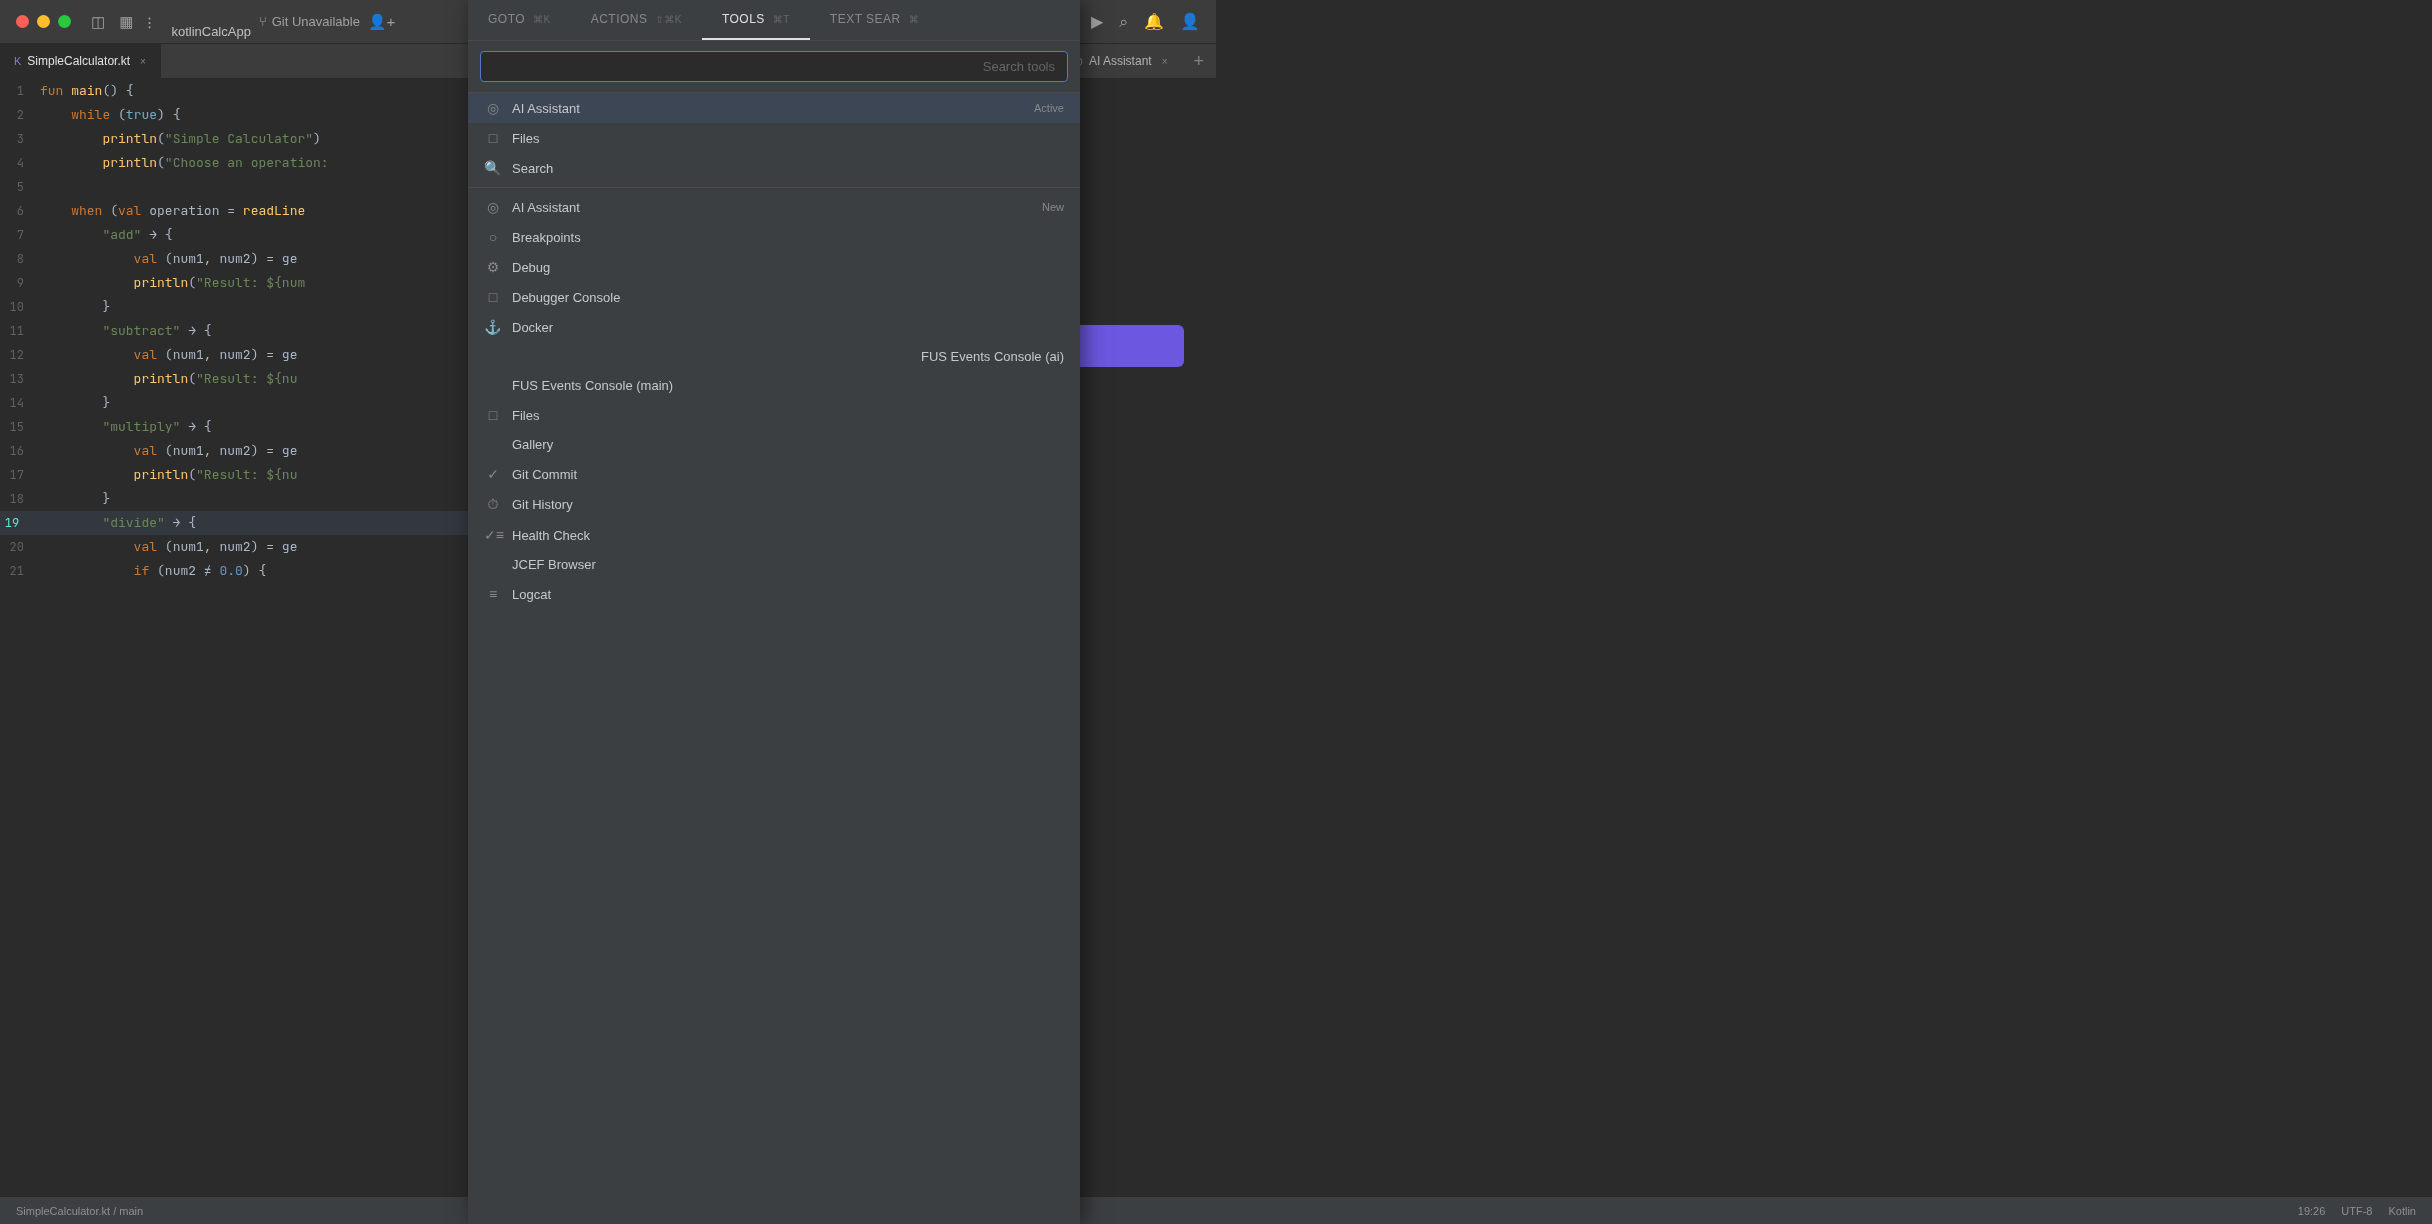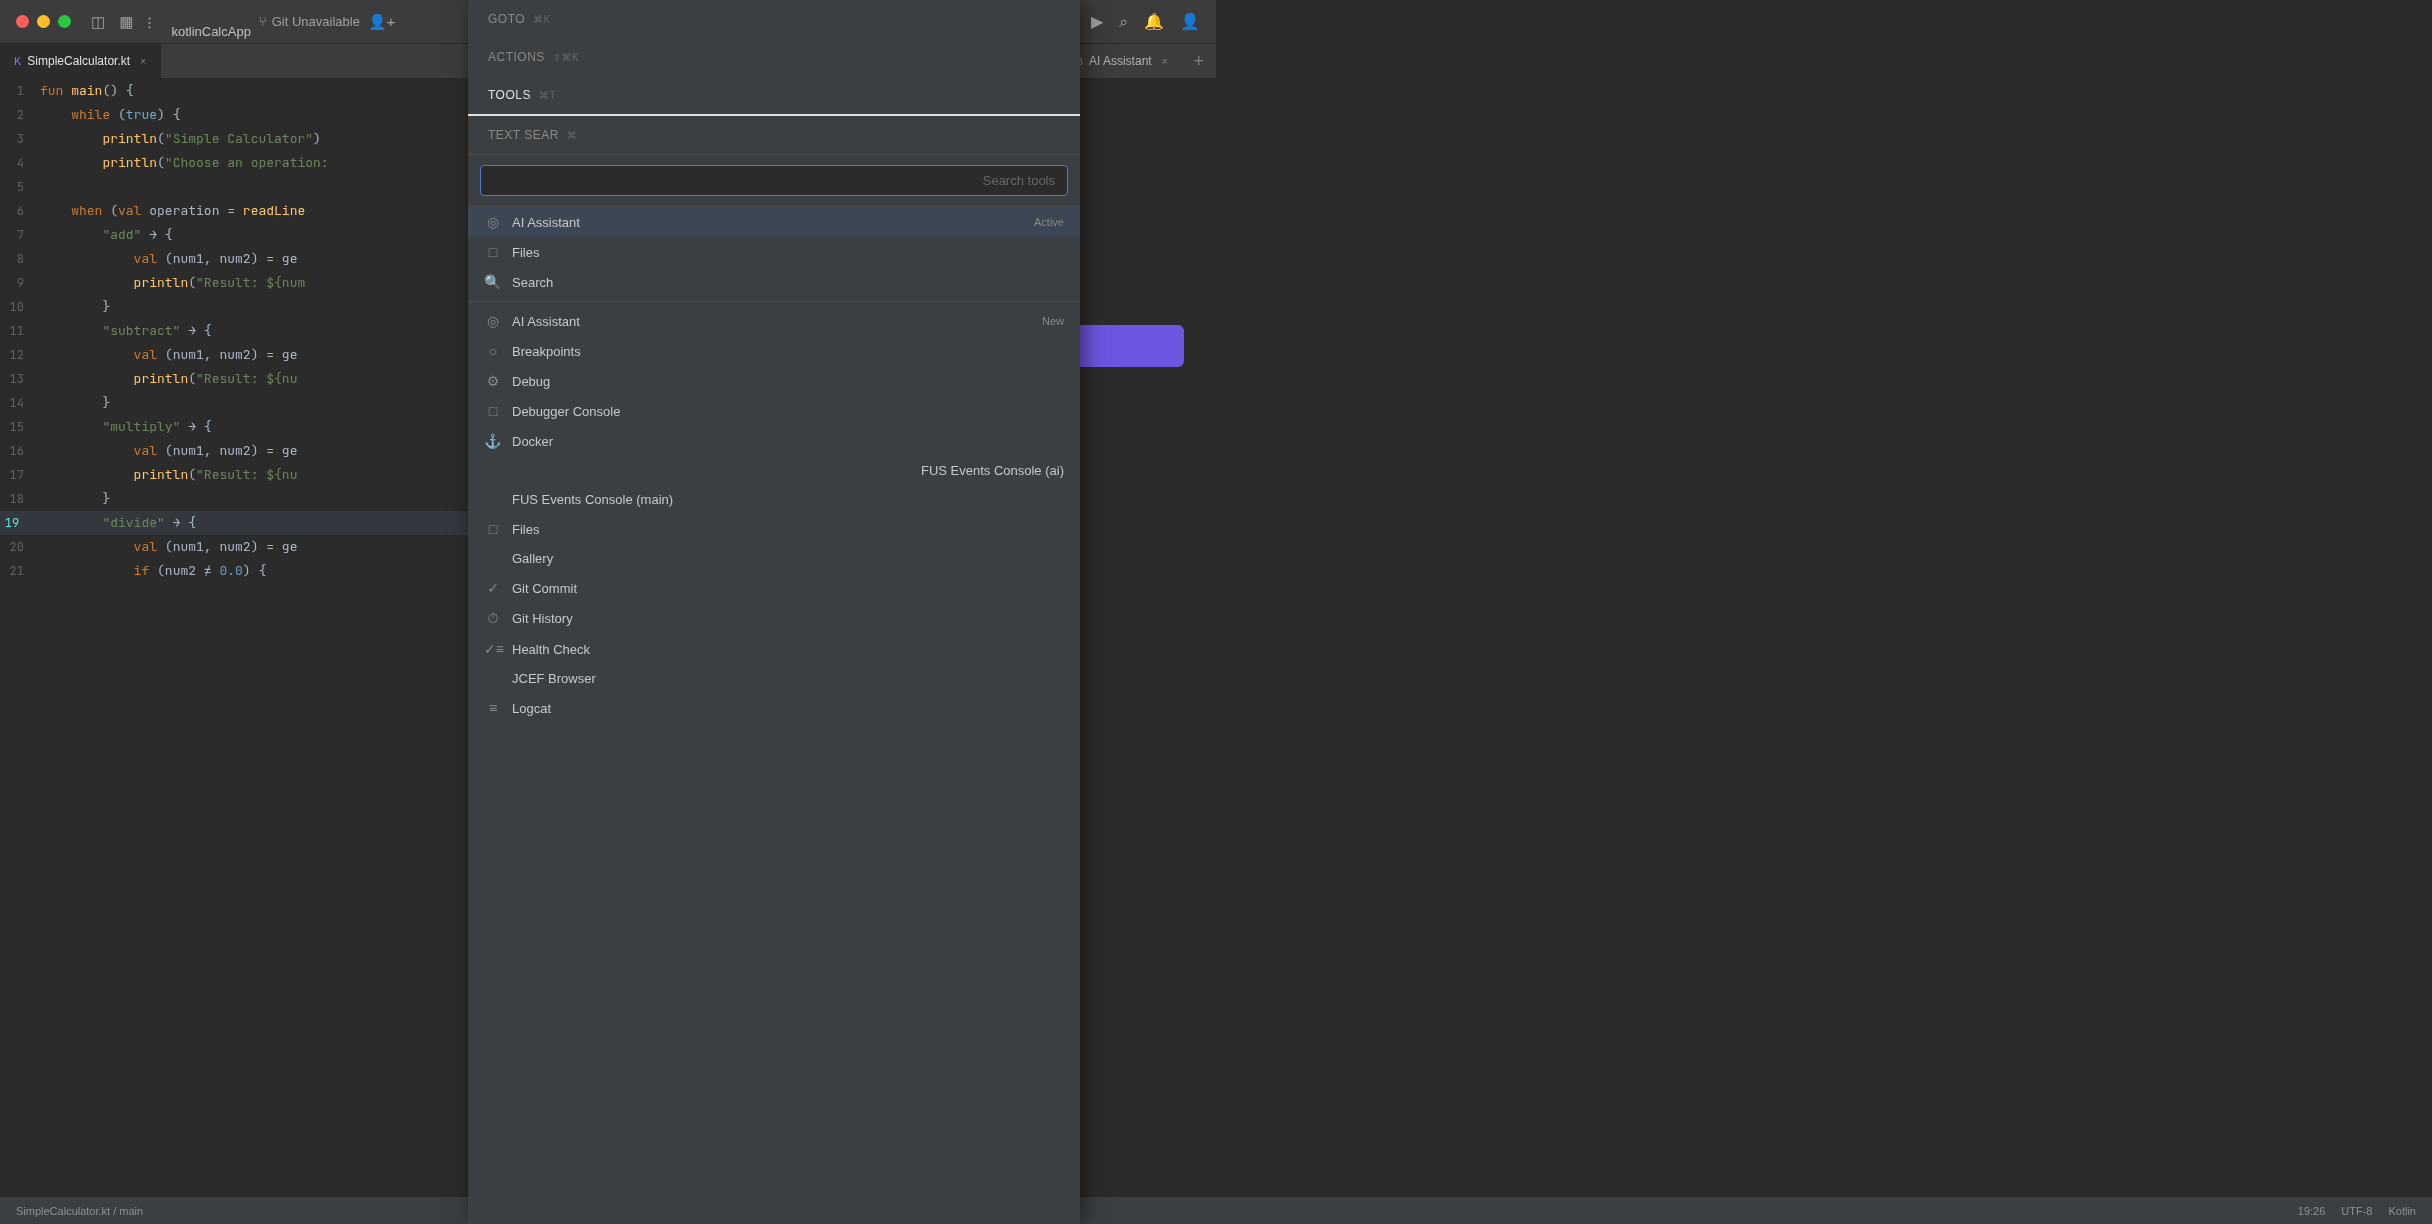--- a/index.html
+++ b/index.html
@@ -208,21 +208,20 @@
       bottom: 0;
       display: flex;
       flex-direction: column;
       box-shadow: 4px 0 20px rgba(0,0,0,0.5);
     }
 
     .popup-tabs {
       display: flex;
       background: #3c3f41;
       border-bottom: 1px solid #4a4a4a;
-      flex-direction: column;
     }
 
     .popup-tab {
       padding: 12px 20px;
       font-size: 12px;
       color: #888;
       cursor: pointer;
       letter-spacing: 0.5px;
       font-weight: 500;
     }

